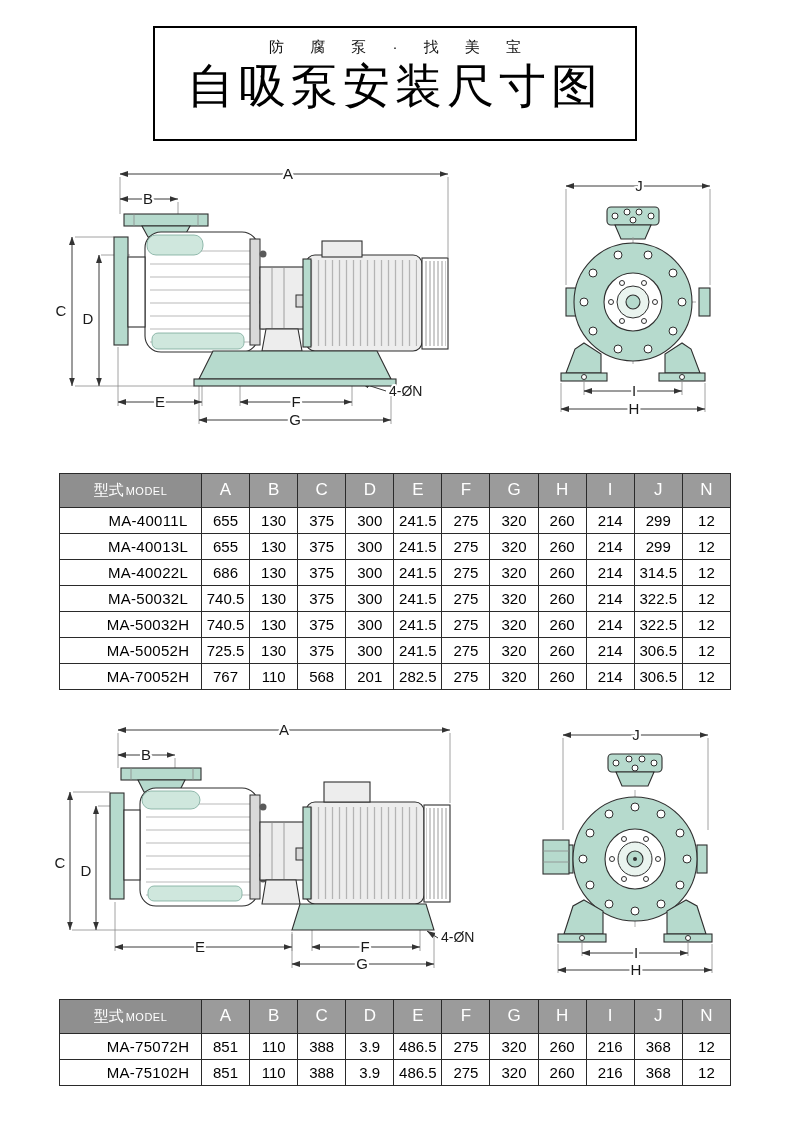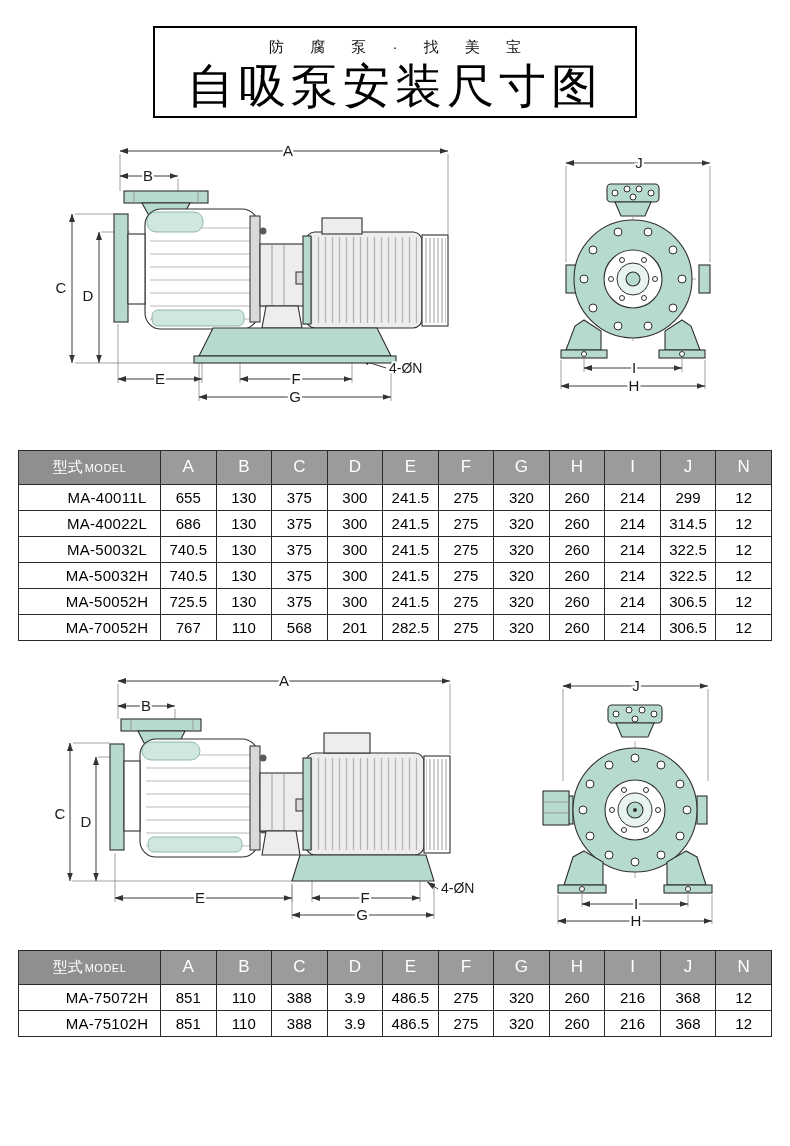--- a/index.html
+++ b/index.html
@@ -4,21 +4,21 @@
 <style>
   html,body{margin:0;padding:0;}
   body{
     width:790px;height:1146px;overflow:hidden;background:#ffffff;
     font-family:"Liberation Sans","DejaVu Sans",sans-serif;color:#111;
   }
   .page{width:790px;}
   
   .title-box{
     width:484px;margin:26px auto 0;border:2px solid #000;
-    text-align:center;padding:10px 0 4px;box-sizing:border-box;background:#fff;
+    text-align:center;padding:10px 0 27px;box-sizing:border-box;background:#fff;
   }
   .tagline{font-size:15px;letter-spacing:11px;text-indent:11px;color:#111;}
   .main-title{
     font-size:47px;font-weight:400;letter-spacing:5px;margin-top:3px;
     font-family:"DejaVu Serif","Liberation Serif",serif;color:#000;line-height:1.1;
   }
   
   .diagram-row{position:relative;width:790px;}
   .diagram-row svg{display:block;}
   
@@ -38,21 +38,21 @@
     fill:#1a1a1a;text-anchor:middle;
     paint-order:stroke fill;stroke:#fff;stroke-width:4.5px;stroke-linejoin:round;
   }
   text.dim-note{
     font-family:"Liberation Sans","DejaVu Sans",sans-serif;font-size:14px;
     fill:#1a1a1a;text-anchor:start;
     paint-order:stroke fill;stroke:#fff;stroke-width:4px;stroke-linejoin:round;
   }
   
   table.dims{
-    width:754px;margin:14px auto 0;border-collapse:collapse;table-layout:fixed;
+    width:672px;margin:14px auto 0;border-collapse:collapse;table-layout:fixed;
   }
   .dims col.c-model{width:142px;}
   .dims th,.dims td{border:1px solid #2a2a2a;text-align:center;padding:0;}
   .dims thead th{
     background:#9b9b9b;color:#fff;font-weight:400;height:33px;font-size:17px;
   }
   .dims thead th.model-col{background:#8f8f8f;font-size:15px;}
   .dims thead th.model-col .en{font-size:11px;margin-left:2px;letter-spacing:0.5px;}
   .dims td{height:25px;font-size:15px;color:#000;background:#fff;}
   .dims td.model-col{letter-spacing:0.3px;padding-left:35px;}
@@ -245,20 +245,34 @@
           <th>G</th>
           <th>H</th>
           <th>I</th>
           <th>J</th>
           <th>N</th>
         </tr>
       </thead>
     <tbody>
         <tr>
           <td class="model-col">MA-40011L</td>
+          <td>655</td>
+          <td>130</td>
+          <td>375</td>
+          <td>300</td>
+          <td>241.5</td>
+          <td>275</td>
+          <td>320</td>
+          <td>260</td>
+          <td>214</td>
+          <td>299</td>
+          <td>12</td>
+        </tr>
+        <tr>
+          <td class="model-col">MA-40013L</td>
           <td>655</td>
           <td>130</td>
           <td>375</td>
           <td>300</td>
           <td>241.5</td>
           <td>275</td>
           <td>320</td>
           <td>260</td>
           <td>214</td>
           <td>299</td>

